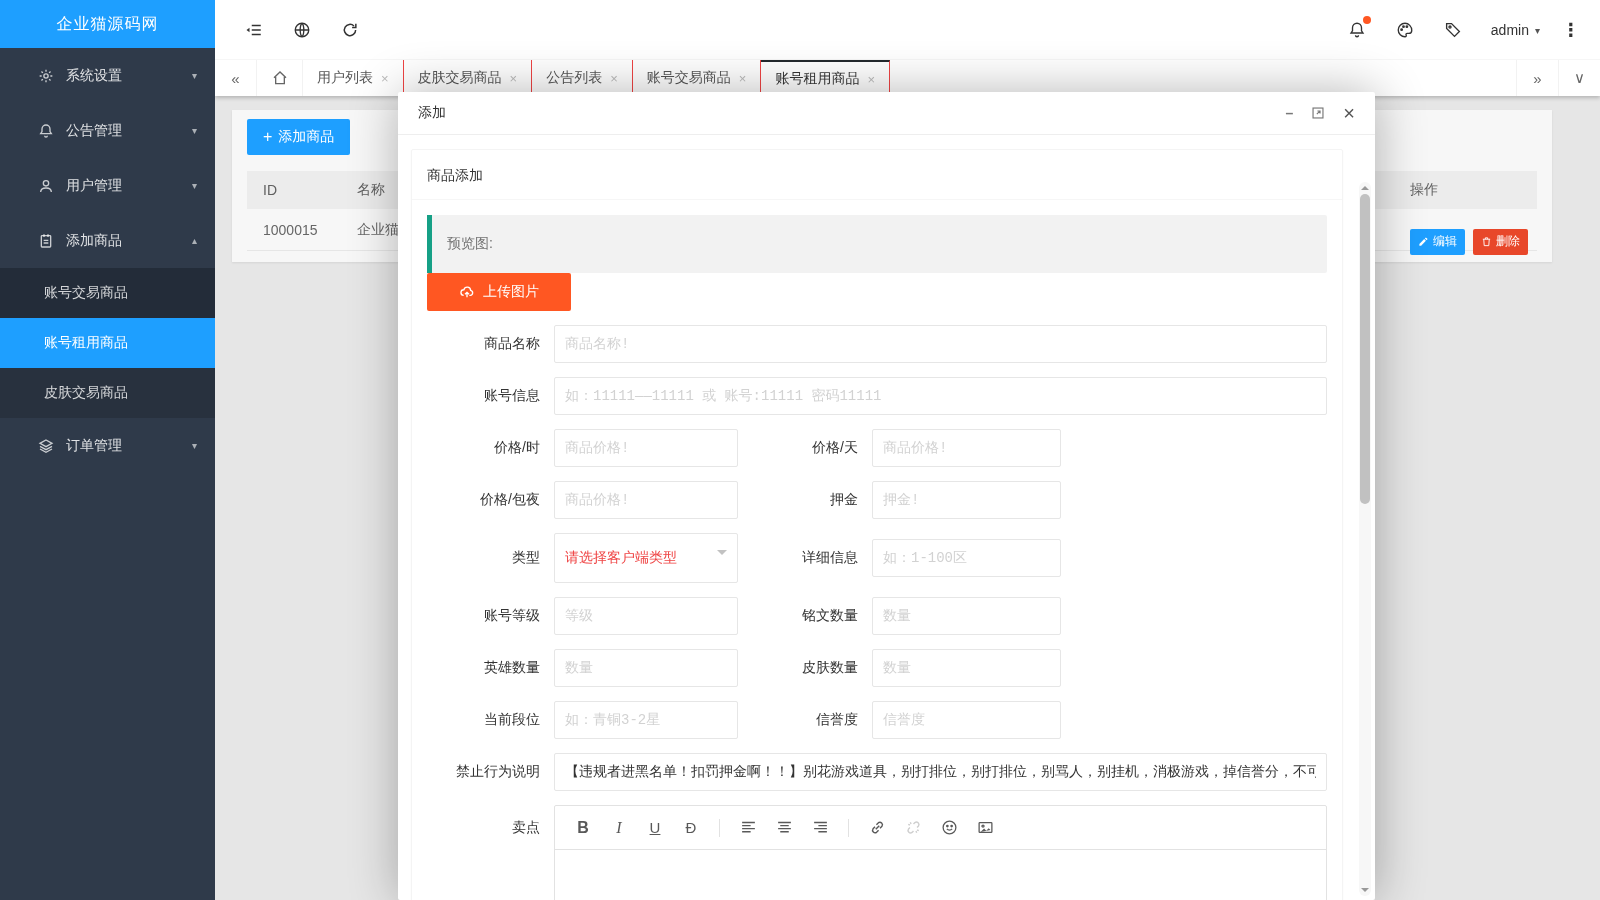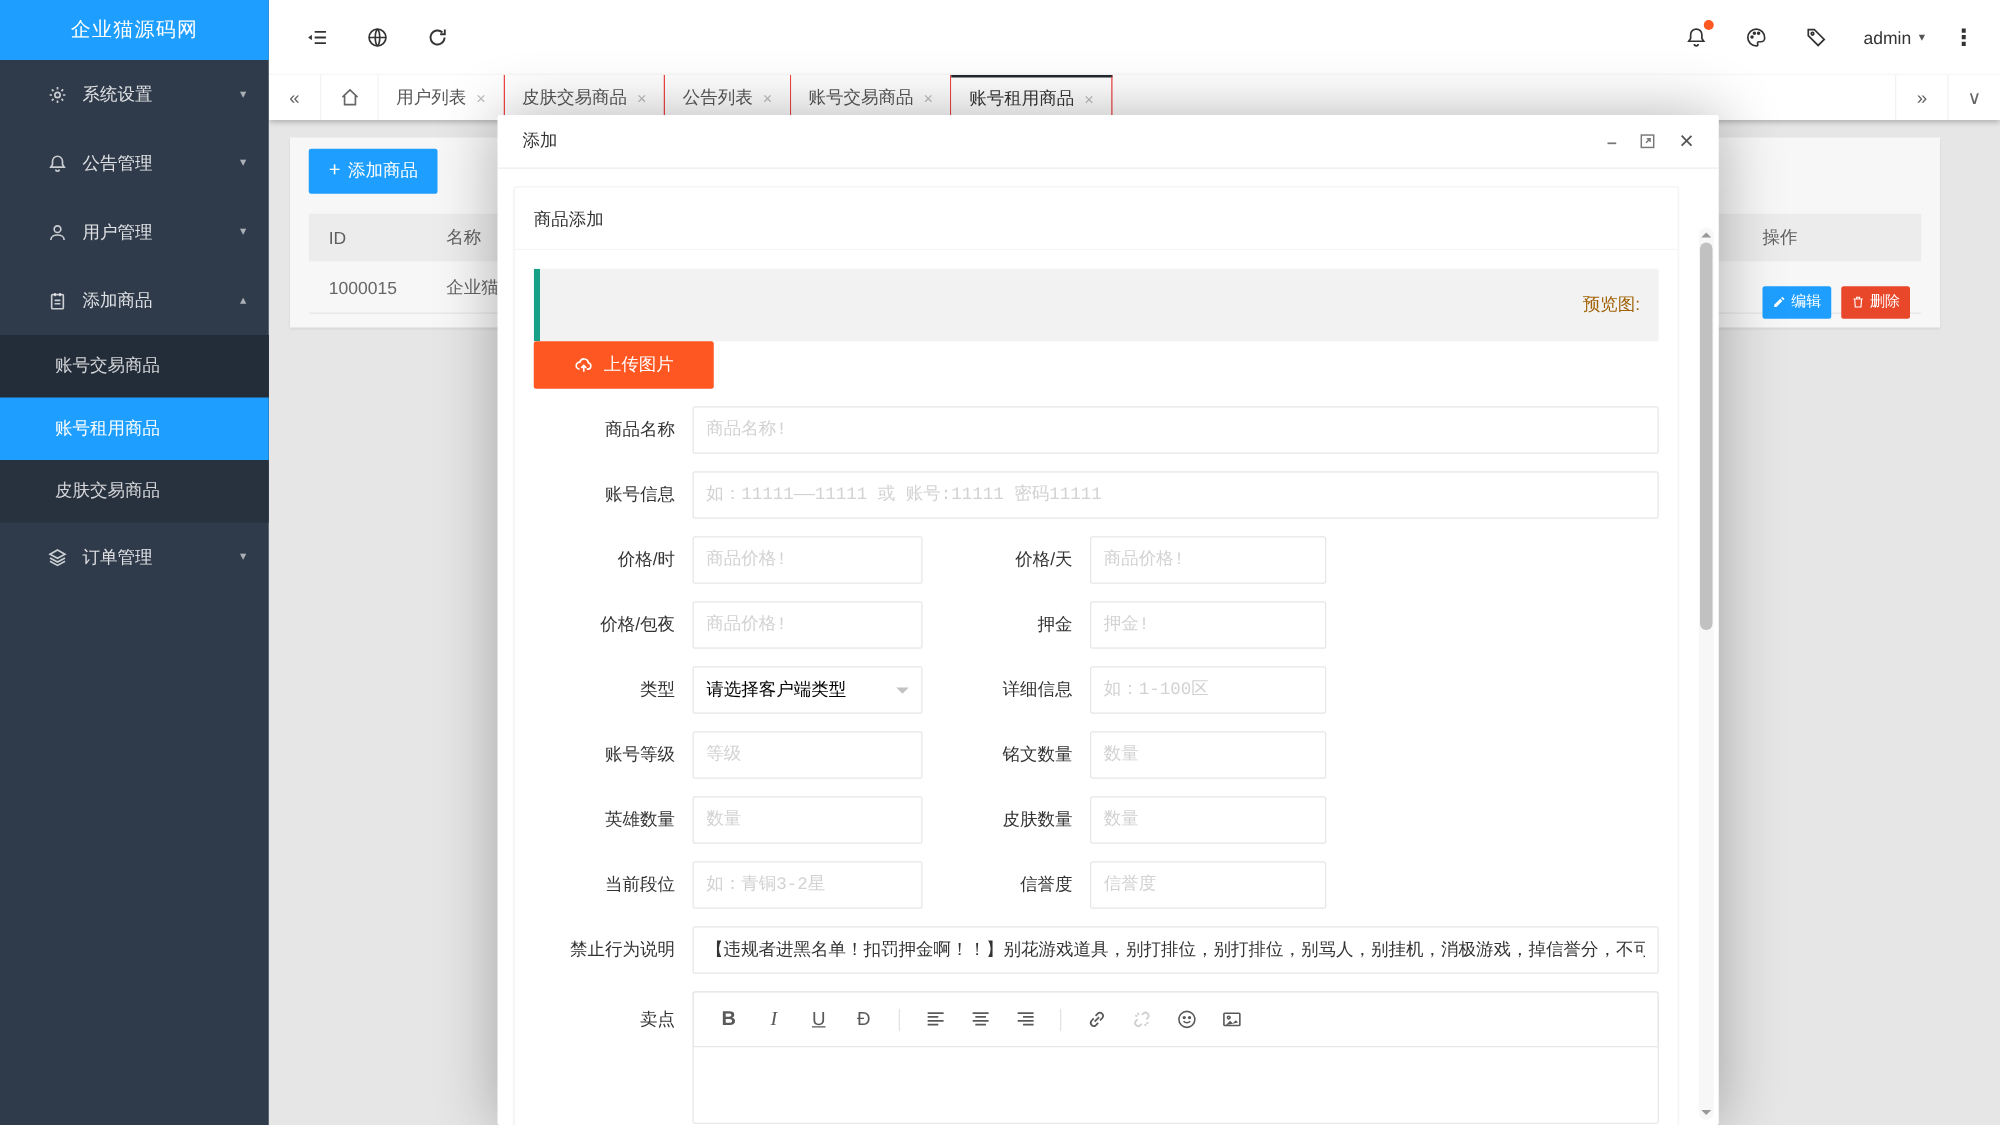--- a/index.html
+++ b/index.html
@@ -67,33 +67,33 @@
   .m-ctrl { display:flex; align-items:center; gap:18px; color:#787878; }
   .m-min { font-weight:bold; cursor:pointer; }
   .m-max { cursor:pointer; } .m-max svg { width:14px; height:14px; }
   .m-close { font-size:20px; line-height:1; cursor:pointer; color:#555; }
   .m-body { position:absolute; top:44px; left:0; right:0; bottom:0; overflow:hidden; }
 
   .mcard { margin:13px 32px 0 13px; background:#fff; border:1px solid #f4f4f4; box-shadow:0 1px 2px rgba(0,0,0,.04); border-radius:2px; }
   .mcard-h { height:50px; line-height:50px; padding:0 15px; border-bottom:1px solid #f6f6f6; color:#333; }
   .mcard-b { padding:15px; }
 
-  .quote { background:#f2f2f2; border-left:5px solid #16A086; border-radius:0 2px 2px 0; padding:20px 15px; color:#a16207;text-align:right; }
+  .quote { background:#f2f2f2; border-left:5px solid #16A086; border-radius:0 2px 2px 0; padding:20px 15px; color:#737373; }
   .btn-upload { height:38px; padding:0 32px; background:#FF5722; color:#fff; border:none; border-radius:2px; font-size:14px; display:inline-flex; align-items:center; gap:8px; cursor:pointer; }
   .btn-upload svg { width:16px; height:16px; }
 
   .frow { display:flex; align-items:center; margin-top:14px; }
   .flabel { width:127px; flex:none; text-align:right; padding-right:14px; color:#333; }
   .flabel2 { width:134px; flex:none; text-align:right; padding-right:14px; color:#333; }
   .inp { height:38px; border:1px solid #e6e6e6; border-radius:2px; padding:0 10px; font-size:14px; color:#333; background:#fff; outline:none; font-family:Liberation Mono, monospace; }
   .inp::placeholder { color:#d2d2d2; }
   .w-full { width:774px; }
   .w1 { width:184px; }
   .w2 { width:189px; }
-  .sel { width:184px; height:38px; border:1px solid #e6e6e6; border-radius:2px; display:flex; align-items:center; padding:0 26px 0 10px; color:#000000; position:relative; cursor:pointer; background:#fff; }
+  .sel { width:184px; height:50px; border:1px solid #e6e6e6; border-radius:2px; display:flex; align-items:center; padding:0 26px 0 10px; color:#ef4444; position:relative; cursor:pointer; background:#fff; }
   .sel-caret { position:absolute; right:10px; top:16px; width:0; height:0; border:5px solid transparent; border-top-color:#c2c2c2; }
   .nowrap { white-space:nowrap; overflow:hidden; }
 
   .edrow { display:flex; align-items:flex-start; margin-top:14px; }
   .edrow .flabel { line-height:44px; }
   .edbox { width:774px; border:1px solid #e2e2e2; border-radius:2px; }
   .edtools { height:44px; display:flex; align-items:center; padding:0 10px; border-bottom:1px solid #e2e2e2; color:#595959; }
   .ti { width:36px; height:44px; display:flex; align-items:center; justify-content:center; cursor:pointer; }
   .ti svg { width:17px; height:17px; }
   .ti.b { font-weight:bold; font-size:16px; }

